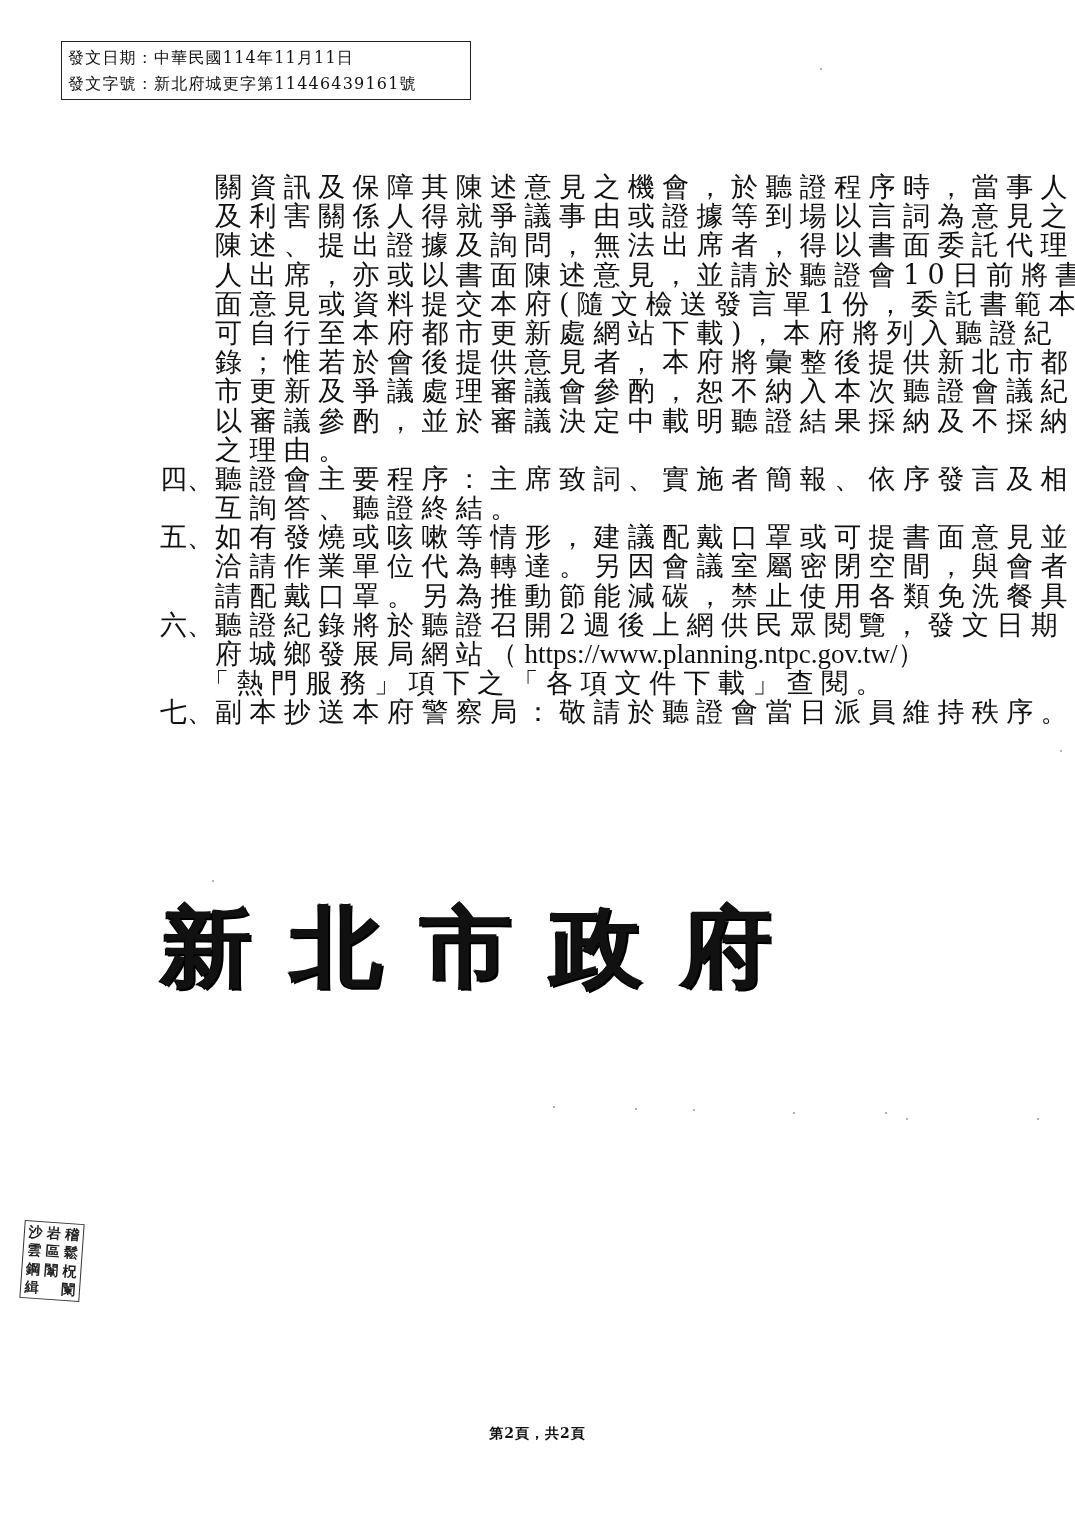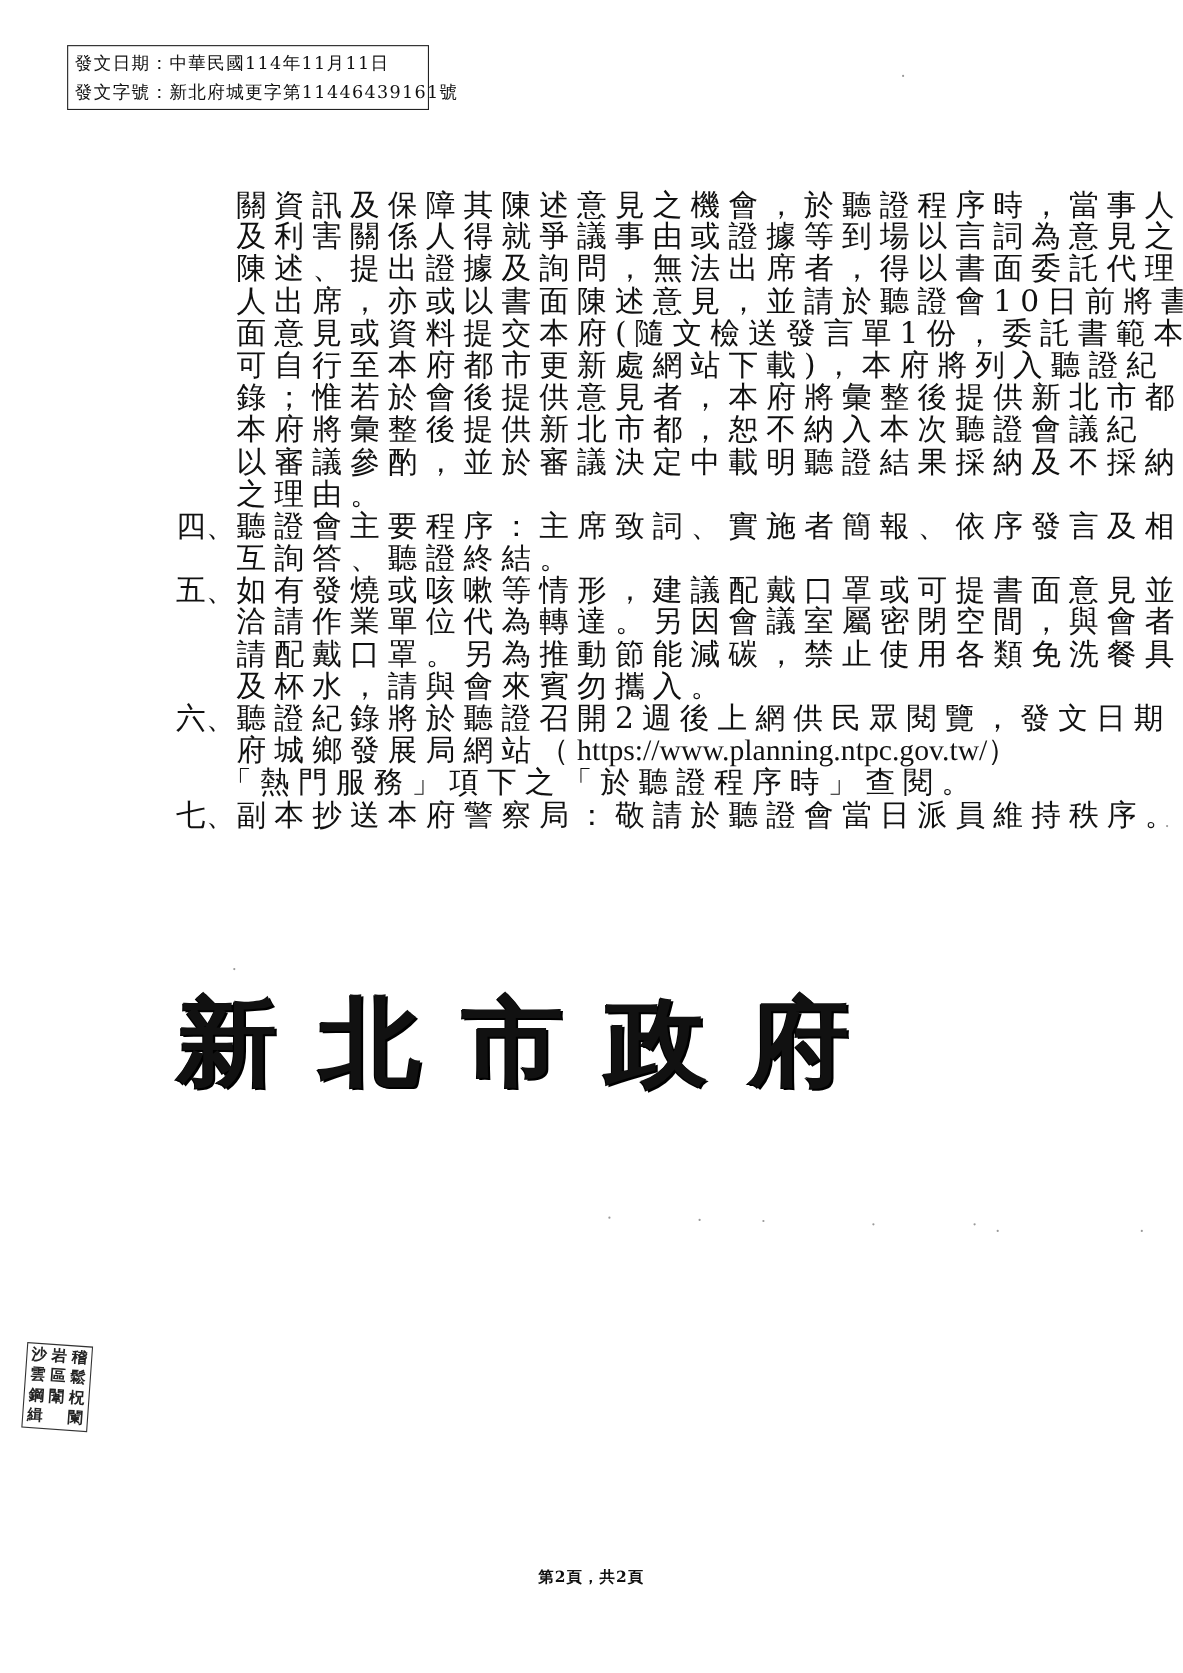--- a/index.html
+++ b/index.html
@@ -2,21 +2,21 @@
 <html><head>
   <meta charset="utf-8">
   <style>
     html, body { margin: 0; padding: 0; background: #ffffff; }
     body {
       width: 1075px; height: 1521px; position: relative; overflow: hidden;
       font-family: "DejaVu Serif", "Liberation Serif", serif;
       color: #111;
     }
     .header-box {
-      position: absolute; left: 61px; top: 41px; width: 329px; height: 59px;
+      position: absolute; left: 61px; top: 41px; width: 410px; height: 59px;
       border: 1.5px solid #222; box-sizing: border-box;
       padding: 3px 0 0 6px;
     }
     .header-line {
       font-size: 16px; line-height: 26px; height: 26px; white-space: nowrap;
       letter-spacing: 1.2px;
     }
     .body-text {
       position: absolute; left: 160px; top: 172px; width: 800px;
     }
@@ -61,52 +61,51 @@
 
 <div class="body-text">
   <div class="indent">
     <div class="para-line">關資訊及保障其陳述意見之機會，於聽證程序時，當事人</div>
     <div class="para-line">及利害關係人得就爭議事由或證據等到場以言詞為意見之</div>
     <div class="para-line">陳述、提出證據及詢問，無法出席者，得以書面委託代理</div>
     <div class="para-line">人出席，亦或以書面陳述意見，並請於聽證會10日前將書</div>
     <div class="para-line">面意見或資料提交本府(隨文檢送發言單1份，委託書範本</div>
     <div class="para-line">可自行至本府都市更新處網站下載)，本府將列入聽證紀</div>
     <div class="para-line">錄；惟若於會後提供意見者，本府將彙整後提供新北市都</div>
-    <div class="para-line">本府將彙整後提供新北市都，恕不納入本次聽證會議紀</div>
+    <div class="para-line">市更新及爭議處理審議會參酌，恕不納入本次聽證會議紀</div>
     <div class="para-line">以審議參酌，並於審議決定中載明聽證結果採納及不採納</div>
     <div class="para-line">之理由。</div>
   </div>
 
   <div>
     <div class="para-line item-line">
       <span class="item-num">四、</span>
       <span>聽證會主要程序：主席致詞、實施者簡報、依序發言及相</span>
     </div>
     <div class="para-line indent">互詢答、聽證終結。</div>
   </div>
 
   <div>
     <div class="para-line item-line">
       <span class="item-num">五、</span>
       <span>如有發燒或咳嗽等情形，建議配戴口罩或可提書面意見並</span>
     </div>
     <div class="para-line indent">洽請作業單位代為轉達。另因會議室屬密閉空間，與會者</div>
     <div class="para-line indent">請配戴口罩。另為推動節能減碳，禁止使用各類免洗餐具</div>
-    <div class="para-line indent">及杯水，請與會來賓勿攜入。</div>
   </div>
 
   <div>
     <div class="para-line item-line">
       <span class="item-num">六、</span>
       <span>聽證紀錄將於聽證召開2週後上網供民眾閱覽，發文日期</span>
     </div>
     <div class="para-line indent">
       <span>府城鄉發展局網站（</span><span class="url">https://www.planning.ntpc.gov.tw/</span><span>）</span>
     </div>
-    <div class="para-line" style="padding-left:42px;">「熱門服務」項下之「於聽證程序時」查閱。</div>
+    <div class="para-line" style="padding-left:42px;">「熱門服務」項下之「各項文件下載」查閱。</div>
   </div>
 
   <div>
     <div class="para-line item-line">
       <span class="item-num">七、</span>
       <span>副本抄送本府警察局：敬請於聽證會當日派員維持秩序。</span>
     </div>
   </div>
 </div>
 

